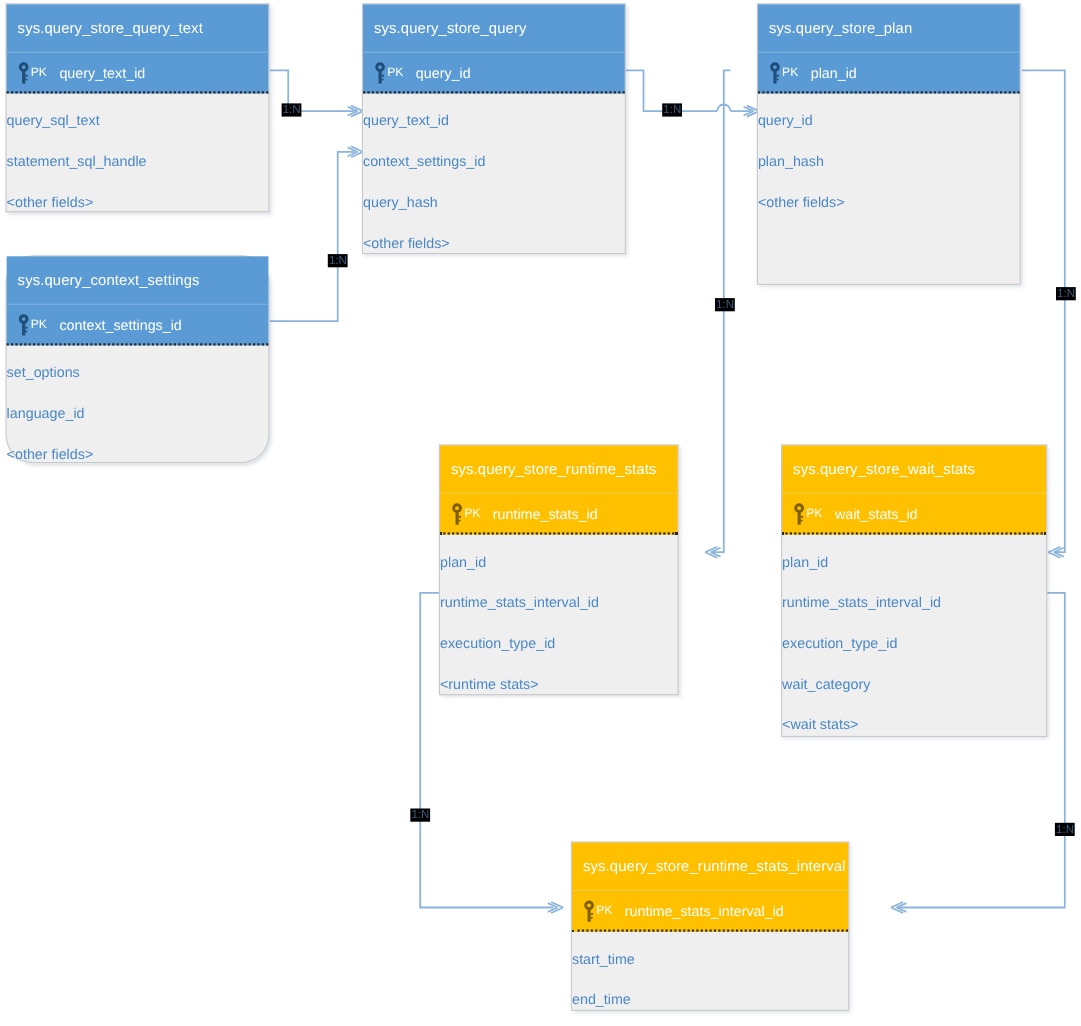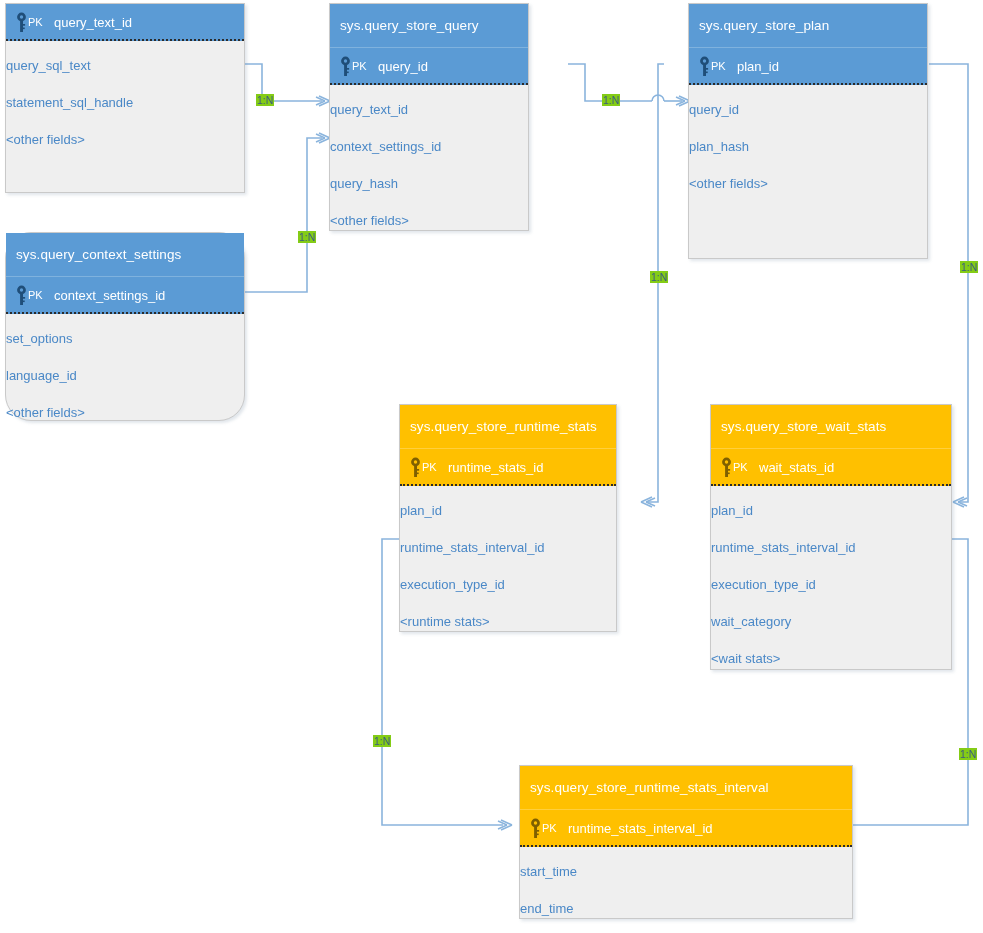--- a/index.html
+++ b/index.html
@@ -91,21 +91,21 @@
     height: 37px;
     line-height: 37px;
     color: #4a88c7;
     font-size: 13px;
     white-space: nowrap;
   }
   .card-label {
     position: absolute;
     font-size: 10.5px;
     color: #3b5d80;
-    background: #84cc16;
+    background: #000000;
     padding: 0 1px;
     white-space: nowrap;
     line-height: 12px;
   }
 </style>
 </head>
 <body>
 
 <div id="canvas">
 
@@ -165,20 +165,21 @@
 
   <span class="card-label" style="left:256px; top:94px;">1:N</span>
   <span class="card-label" style="left:298px; top:231px;">1:N</span>
   <span class="card-label" style="left:602px; top:94px;">1:N</span>
   <span class="card-label" style="left:650px; top:271px;">1:N</span>
   <span class="card-label" style="left:960px; top:261px;">1:N</span>
   <span class="card-label" style="left:373px; top:735px;">1:N</span>
   <span class="card-label" style="left:959px; top:748px;">1:N</span>
 
   <div class="entity blue" style="left:5px; top:3px; width:240px; height:190px;">
+    <div class="title">sys.query_store_query_text</div>
     <div class="pkrow">
       <svg class="key-icon" viewBox="0 0 11 21">
         <circle cx="5.5" cy="5" r="4.4" fill="#1f4e79"></circle>
         <circle cx="5.5" cy="5" r="1.7" fill="#5b9bd5"></circle>
         <rect x="4.1" y="8" width="2.9" height="12" fill="#1f4e79"></rect>
         <rect x="6.9" y="12" width="2.2" height="1.7" fill="#1f4e79"></rect>
         <rect x="6.9" y="15.5" width="1.8" height="1.6" fill="#1f4e79"></rect>
       </svg>
       <span class="pk-label">PK</span>
       <span class="pk-name">query_text_id</span>
@@ -203,21 +204,21 @@
       <span class="pk-label">PK</span>
       <span class="pk-name">context_settings_id</span>
     </div>
     <div class="fields">
       <div class="field">set_options</div>
       <div class="field">language_id</div>
       <div class="field">&lt;other fields&gt;</div>
     </div>
   </div>
 
-  <div class="entity blue" style="left:329px; top:3px; width:200px; height:228px;">
+  <div class="entity blue" style="left:329px; top:3px; width:240px; height:228px;">
     <div class="title">sys.query_store_query</div>
     <div class="pkrow">
       <svg class="key-icon" viewBox="0 0 11 21">
         <circle cx="5.5" cy="5" r="4.4" fill="#1f4e79"></circle>
         <circle cx="5.5" cy="5" r="1.7" fill="#5b9bd5"></circle>
         <rect x="4.1" y="8" width="2.9" height="12" fill="#1f4e79"></rect>
         <rect x="6.9" y="12" width="2.2" height="1.7" fill="#1f4e79"></rect>
         <rect x="6.9" y="15.5" width="1.8" height="1.6" fill="#1f4e79"></rect>
       </svg>
       <span class="pk-label">PK</span>
@@ -287,21 +288,21 @@
     </div>
     <div class="fields">
       <div class="field">plan_id</div>
       <div class="field">runtime_stats_interval_id</div>
       <div class="field">execution_type_id</div>
       <div class="field">wait_category</div>
       <div class="field">&lt;wait stats&gt;</div>
     </div>
   </div>
 
-  <div class="entity orange" style="left:519px; top:765px; width:334px; height:154px;">
+  <div class="entity orange" style="left:519px; top:765px; width:253px; height:154px;">
     <div class="title">sys.query_store_runtime_stats_interval</div>
     <div class="pkrow">
       <svg class="key-icon" viewBox="0 0 11 21">
         <circle cx="5.5" cy="5" r="4.4" fill="#7f6000"></circle>
         <circle cx="5.5" cy="5" r="1.7" fill="#ffc000"></circle>
         <rect x="4.1" y="8" width="2.9" height="12" fill="#7f6000"></rect>
         <rect x="6.9" y="12" width="2.2" height="1.7" fill="#7f6000"></rect>
         <rect x="6.9" y="15.5" width="1.8" height="1.6" fill="#7f6000"></rect>
       </svg>
       <span class="pk-label">PK</span>

